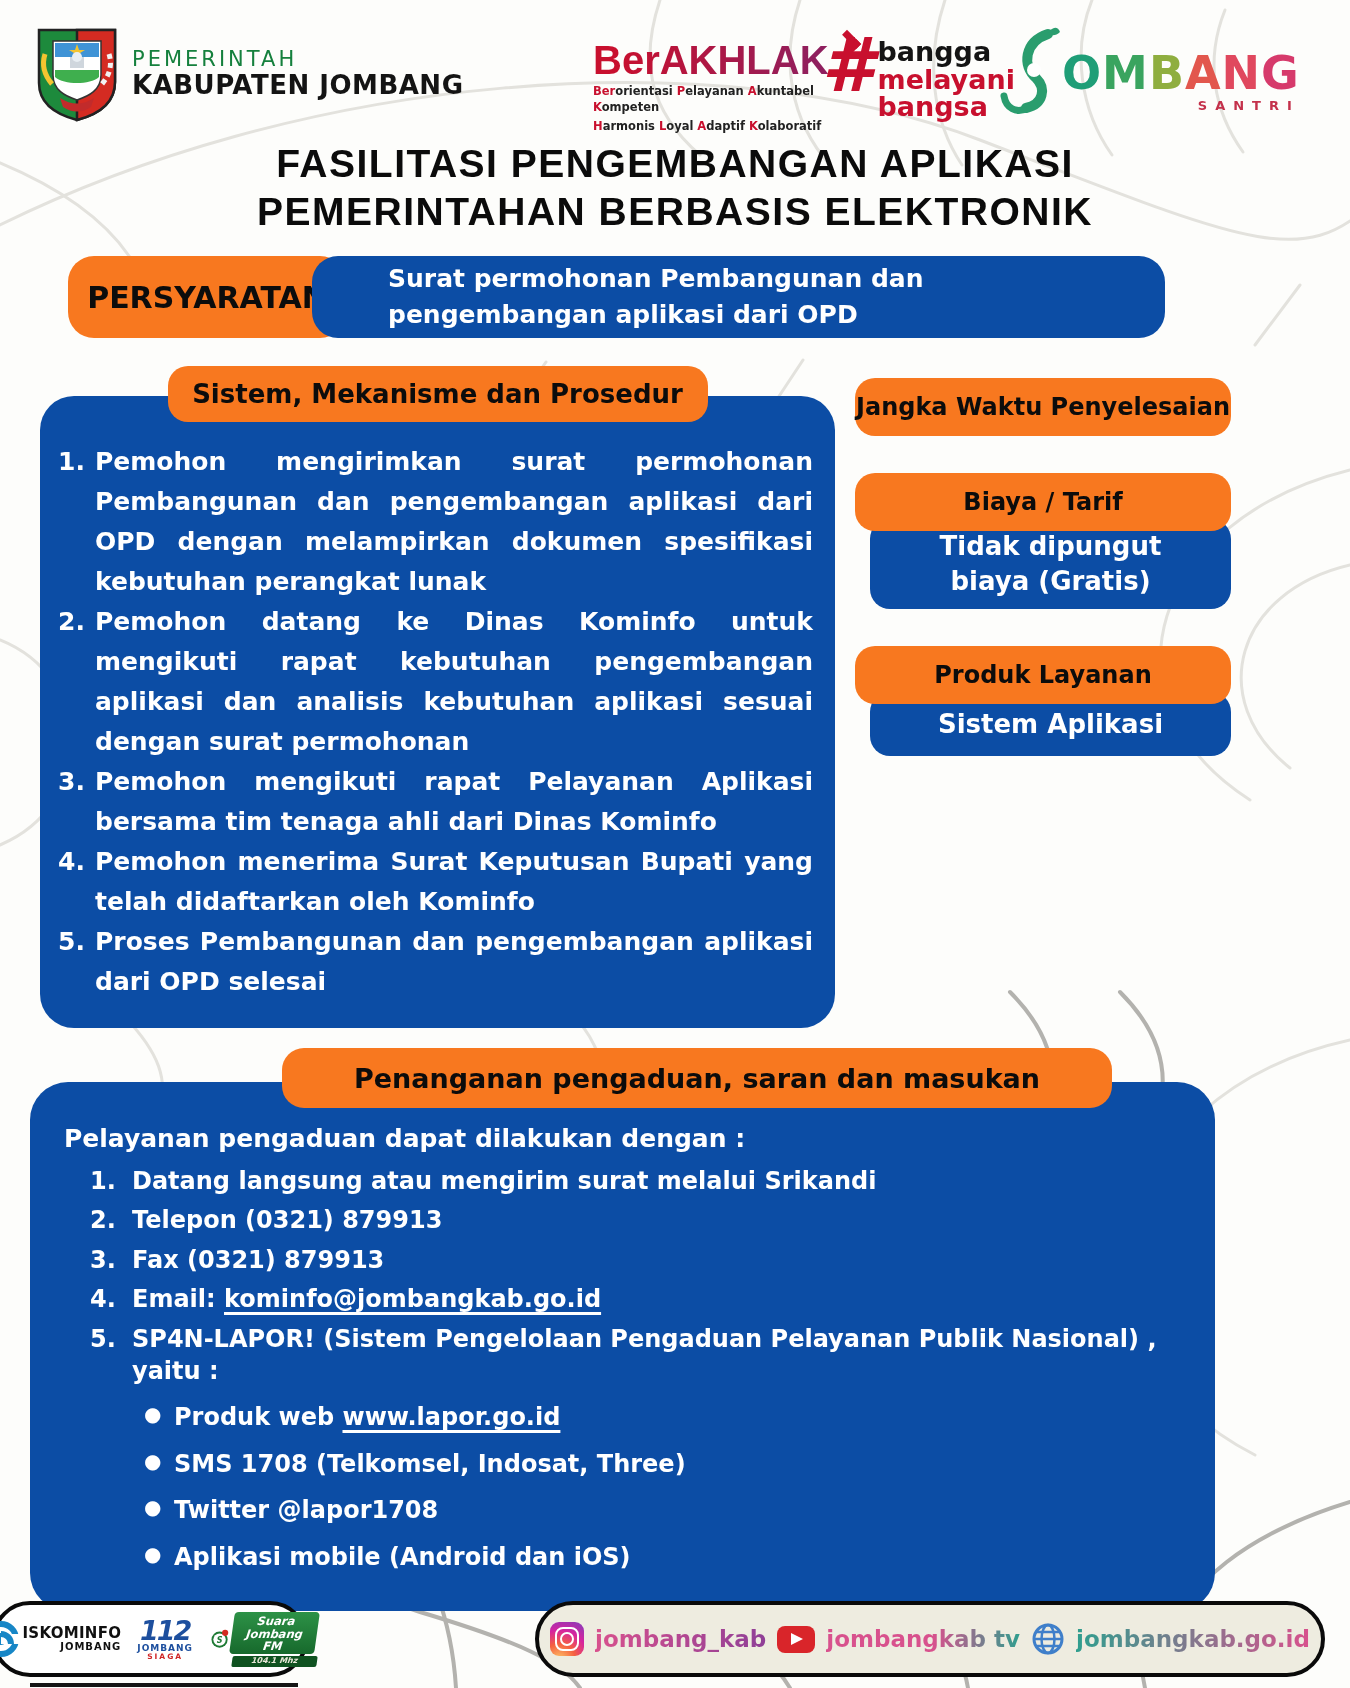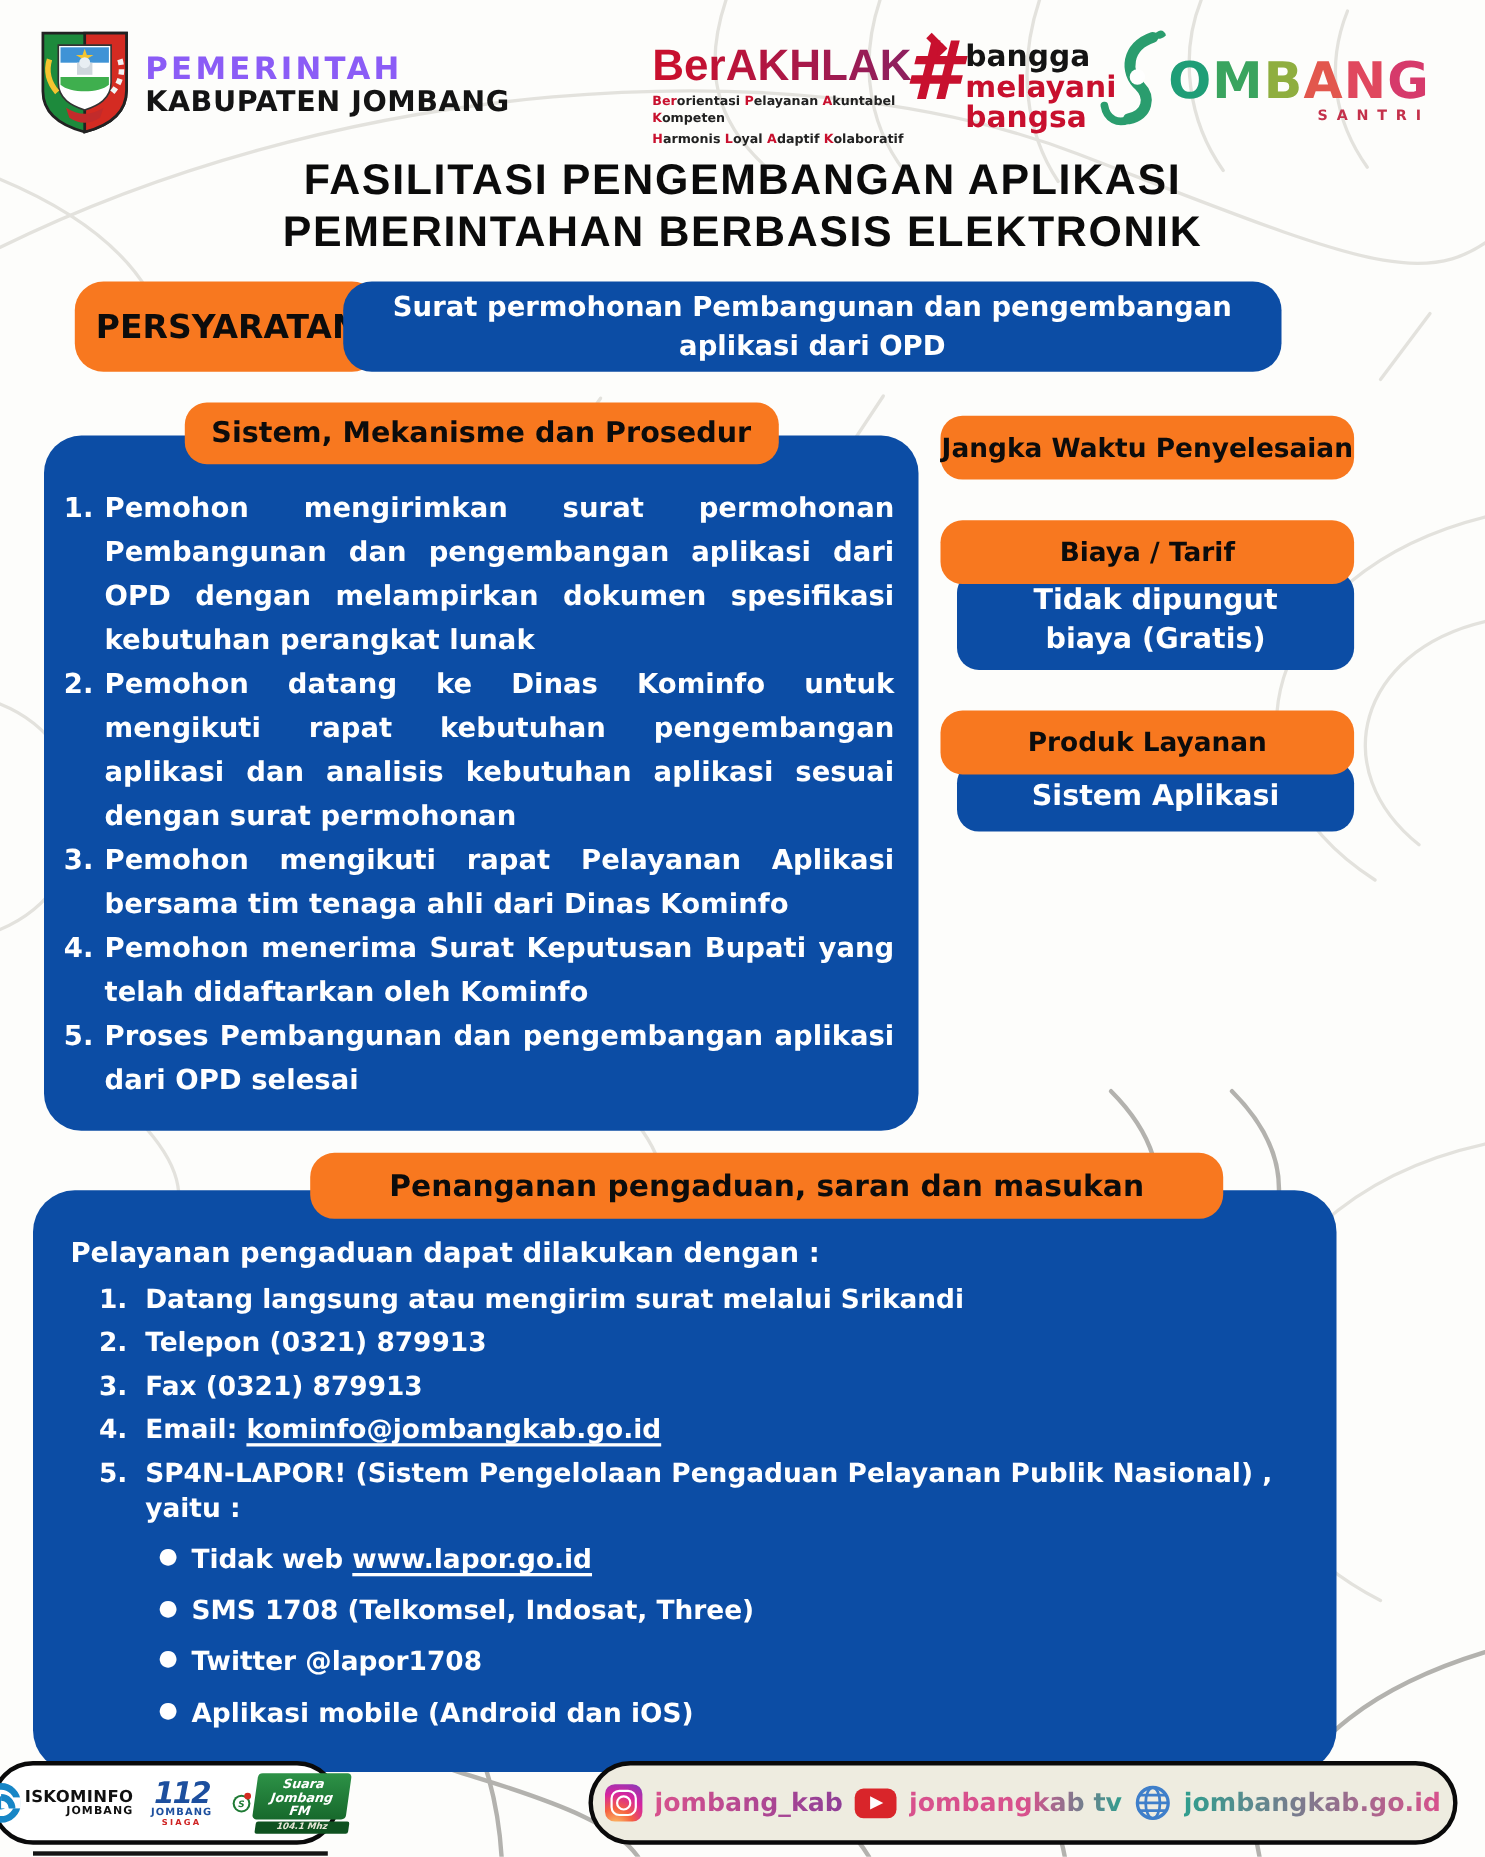--- a/index.html
+++ b/index.html
@@ -5,21 +5,21 @@
   html,body{margin:0;padding:0;}
   body{
     position:relative;width:1350px;height:1688px;overflow:hidden;
     background:#fdfdfb;font-family:"DejaVu Sans",sans-serif;
   }
   
   #bg{position:absolute;inset:0;z-index:0;}
   
   .crest{position:absolute;left:35px;top:26px;width:84px;height:98px;z-index:2;}
   .gov-name{position:absolute;left:132px;top:48px;z-index:2;line-height:1.1;}
-  .gov-line1{font-size:28px;letter-spacing:3px;color:#8b5cf6;font-weight:700;}
+  .gov-line1{font-size:21px;letter-spacing:3px;color:#15803d;font-weight:400;}
   .gov-line2{font-size:26px;font-weight:800;color:#141414;letter-spacing:.5px;}
   .berakhlak{position:absolute;left:593px;top:40px;width:280px;z-index:2;}
   .ba-title{font-family:"Liberation Sans",sans-serif;font-size:40px;font-weight:900;color:#b5121b;display:inline-block;line-height:1;}
   @supports (-webkit-background-clip: text){
     .ba-title{background:linear-gradient(90deg,#c8102e 10%,#8f1f5e 95%);-webkit-background-clip:text;-webkit-text-fill-color:transparent;}
   }
   .ba-chev{position:absolute;left:244px;top:-6px;width:13px;height:13px;border-top:7px solid #c8102e;border-right:7px solid #c8102e;transform:rotate(45deg);}
   .ba-sub{font-size:11.5px;font-weight:700;line-height:1.35;margin-top:4px;color:#222;}
   .bangga{position:absolute;left:822px;top:30px;z-index:2;display:flex;align-items:flex-start;}
   .bangga-hash{font-size:74px;font-weight:900;color:#c8102e;line-height:.95;font-style:italic;margin-right:4px;}
@@ -33,22 +33,22 @@
   .main-title{position:absolute;top:140px;left:0;width:100%;text-align:center;z-index:2;
     font-family:"Liberation Sans",sans-serif;font-weight:900;font-size:39px;line-height:1.22;
     letter-spacing:1.5px;color:#0b0b0b;}
   
   .orange-box{background:#F8781F;display:flex;align-items:center;justify-content:center;color:#0c0c0c;font-weight:800;}
   .blue-box{background:#0C4DA5;color:#ffffff;font-weight:700;}
   
   .persyaratan{position:absolute;top:256px;left:68px;width:1097px;height:82px;display:flex;z-index:2;}
   .persy-label{width:278px;height:82px;border-radius:26px;font-size:30px;position:relative;z-index:1;}
   .persy-value{flex:1;margin-left:-34px;height:82px;border-radius:26px;position:relative;z-index:2;
-    display:flex;align-items:center;justify-content:center;text-align:center;
-    font-size:25px;line-height:1.45;padding:0 40px;}
+    display:flex;align-items:center;justify-content:center;text-align:left;
+    font-size:25px;line-height:1.45;padding:0 76px;}
   
   .prosedur{position:absolute;top:366px;left:40px;width:795px;z-index:2;}
   .prosedur-header{position:relative;z-index:2;margin:0 auto;width:540px;height:56px;border-radius:20px;font-size:26px;}
   .prosedur-box{margin-top:-26px;border-radius:34px;padding:46px 22px 26px 18px;}
   .step{position:relative;padding-left:37px;font-size:25px;line-height:1.6;text-align:justify;}
   .step .num{position:absolute;left:0;top:0;}
   
   .info-col{position:absolute;top:378px;left:855px;width:376px;z-index:2;}
   .info-card{margin-bottom:37px;}
   .info-title{position:relative;z-index:2;height:58px;border-radius:20px;font-size:24px;text-align:center;}
@@ -260,21 +260,21 @@
       </span>
     </div>
     <div class="p-item">
       <span class="num">5.</span>
       <span><span>SP4N-LAPOR! (Sistem Pengelolaan Pengaduan Pelayanan Publik Nasional) , yaitu :</span></span>
     </div>
 
     <div class="p-bullet">
       <span class="dot">●</span>
       <span>
-        <span>Tidak web </span><span class="wlink">www.lapor.go.id</span>
+        <span>Produk web </span><span class="wlink">www.lapor.go.id</span>
       </span>
     </div>
     <div class="p-bullet">
       <span class="dot">●</span>
       <span>SMS 1708 (Telkomsel, Indosat, Three)</span>
     </div>
     <div class="p-bullet">
       <span class="dot">●</span>
       <span>Twitter @lapor1708</span>
     </div>

